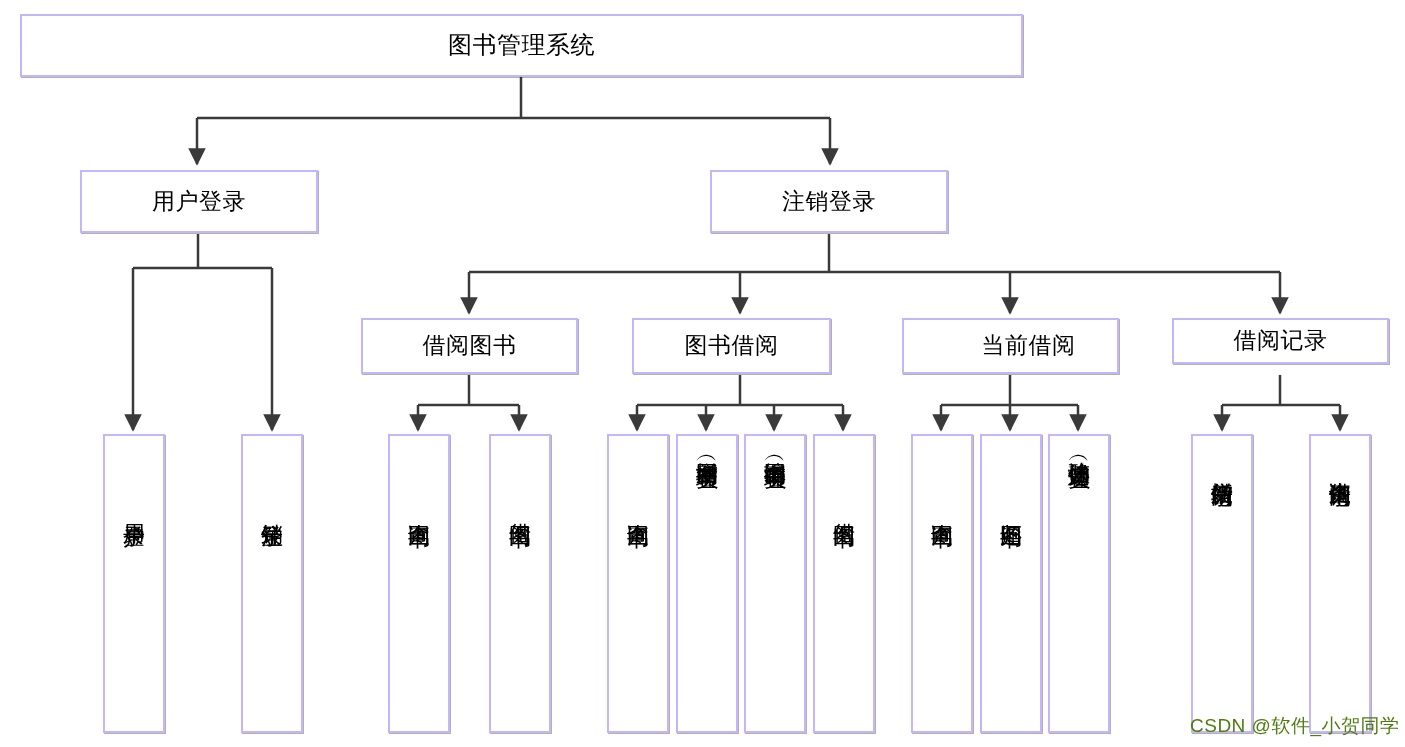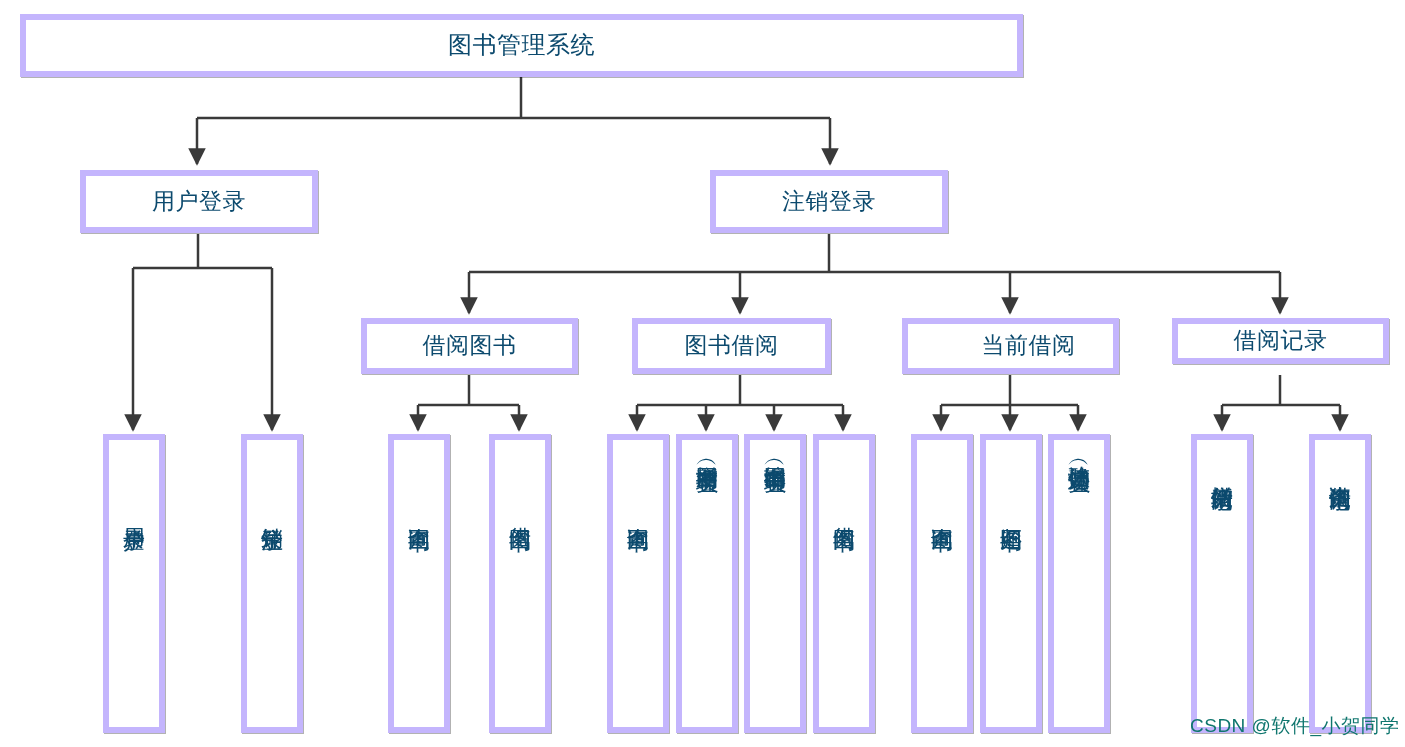--- a/index.html
+++ b/index.html
@@ -23,25 +23,25 @@
     left: 0;
     top: 0;
     width: 1405px;
     height: 747px;
     pointer-events: none;
   }
   .node {
     position: absolute;
     box-sizing: border-box;
     background: #ffffff;
-    border: 6px solid #c4b5fd;
+    border: 2px solid #c4b5fd;
     display: flex;
     align-items: center;
     justify-content: center;
-    color: #0c4a6e;
+    color: #000000;
     box-shadow: 1px 1px 0 rgba(0,0,0,0.30);
   }
   .node .label {
     display: block;
     text-align: center;
     line-height: 1.18;
     letter-spacing: 0.5px;
   }
   
   .node.horiz .label {
@@ -57,21 +57,21 @@
   .node.vert .label {
     writing-mode: vertical-rl;
     text-orientation: upright;
     font-size: 22px;
     line-height: 1.08;
     letter-spacing: 1px;
     max-height: 100%;
   }
   .watermark {
     position: absolute;
-    color: #0f766e;
+    color: #4d7c0f;
     font-size: 19px;
     white-space: nowrap;
     letter-spacing: 0.5px;
     font-family: "Liberation Sans", "DejaVu Sans", sans-serif;
   }
 </style>
 </head>
 <body>
 
 <div id="canvas">

